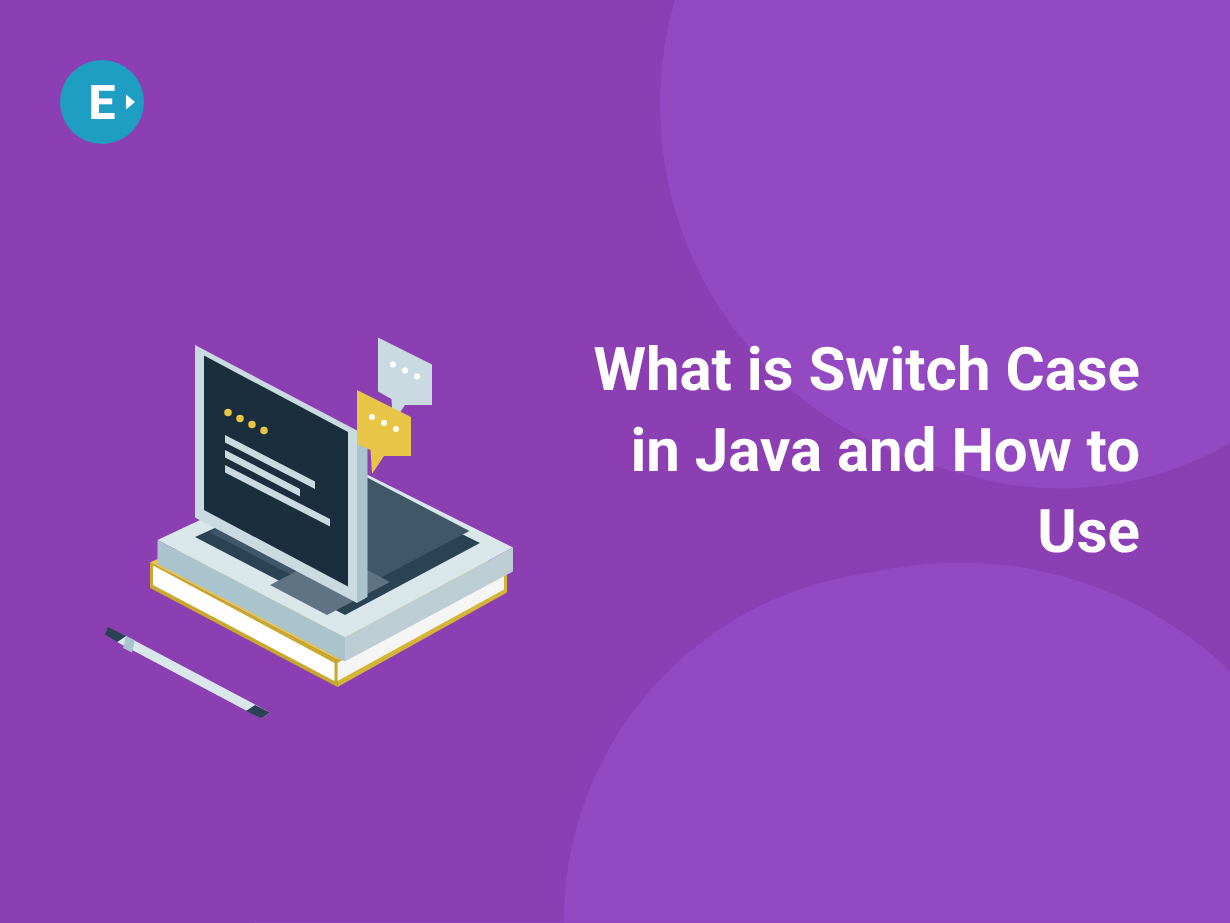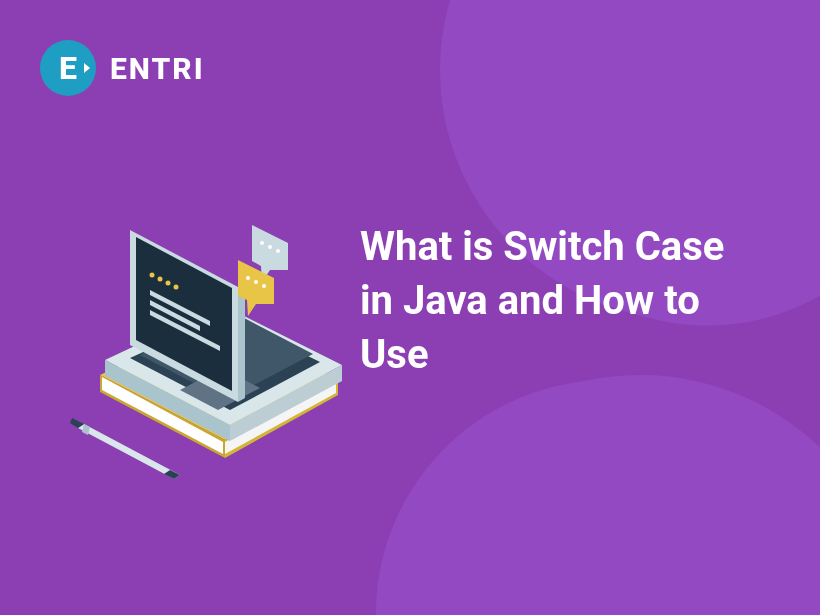--- a/index.html
+++ b/index.html
@@ -71,35 +71,34 @@
       width: 300px; height: 300px;
     }
     .heading {
       position: absolute;
       right: 60px; top: 220px;
       width: 400px;
       color: #fff;
       font-size: 40px;
       font-weight: 700;
       line-height: 1.35;
-      text-align: left;
+      text-align: right;
     }
   </style>
 </head>
 <body>
 
 <div class="bg-shape-1"></div>
 <div class="bg-shape-2"></div>
 
 <div class="logo-area">
   <div class="logo-circle">
     <span class="logo-e">E</span>
     <span class="logo-arrow"></span>
   </div>
-  <div class="brand-text">ENTRI</div>
 </div>
 
 <div class="laptop-area">
   <svg viewBox="0 0 300 300" width="300" height="300">
 
     <polygon points="30,195 155,260 268,200 148,140" fill="#e8c547"></polygon>
     <polygon points="30,195 30,212 155,278 155,260" fill="#c9a830"></polygon>
     <polygon points="155,260 155,278 268,215 268,200" fill="#d4b536"></polygon>
     <polygon points="32,197 32,210 153,274 153,262" fill="#fff"></polygon>
     <polygon points="155,262 155,274 266,213 266,201" fill="#f5f5f5"></polygon>

